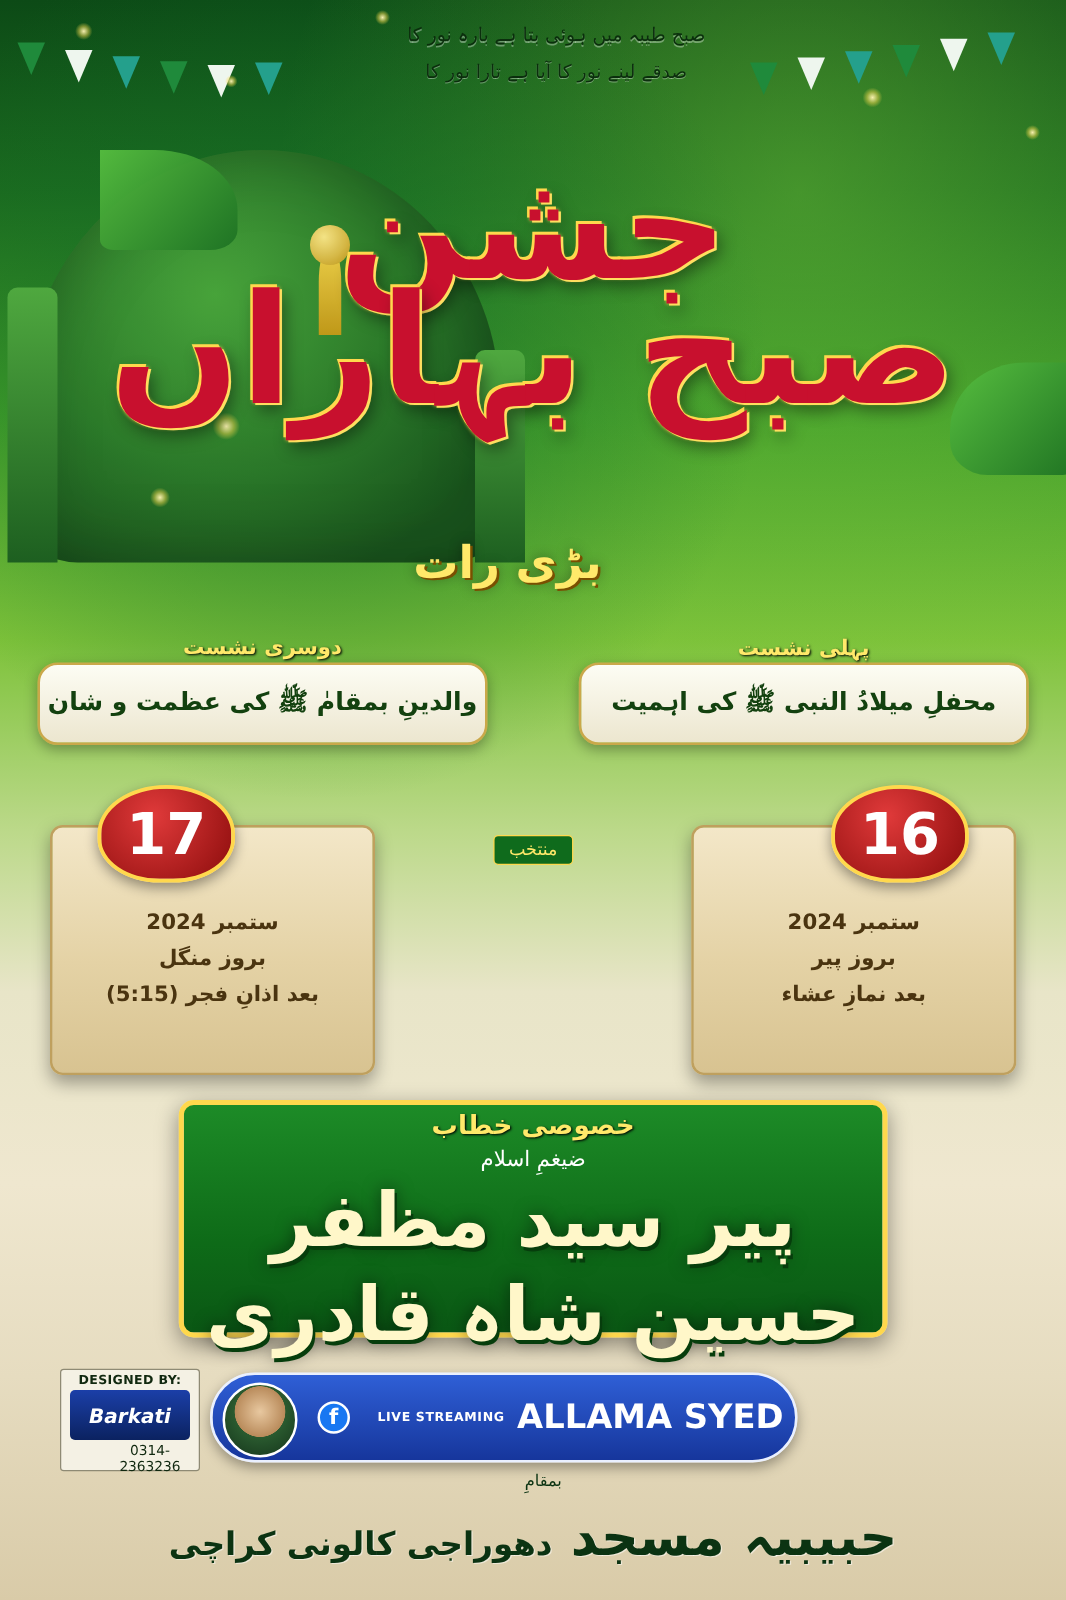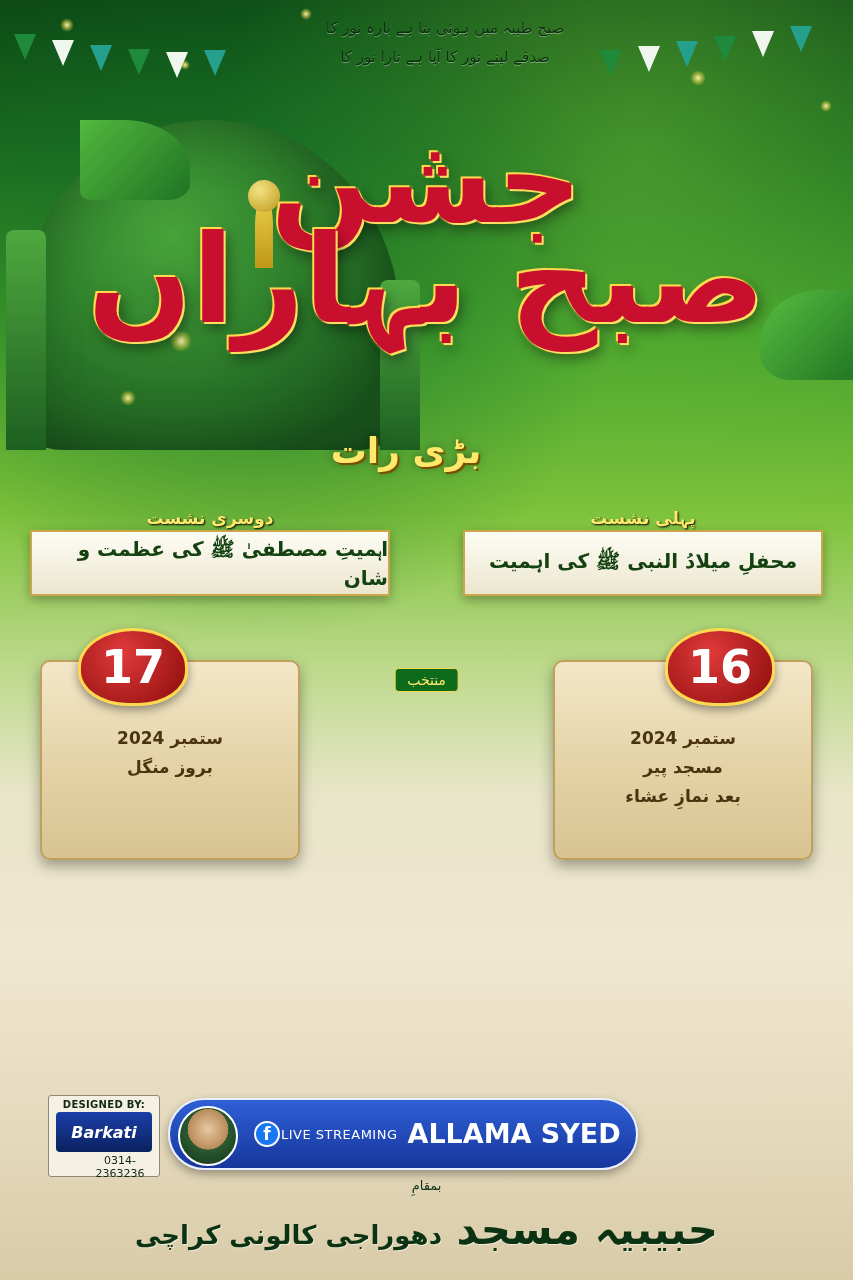--- a/index.html
+++ b/index.html
@@ -77,21 +77,21 @@
 
   #subtitle-badi {
     position:absolute; top:430px; left:0; width:812px; text-align:center;
     font-size:36px; font-weight:bold; color:#ffe96a; direction:rtl;
     text-shadow:2px 2px 0 #7a4f00, 0 0 10px rgba(0,0,0,.4);
   }
 
   
   .session {
     position:absolute; height:66px; width:360px;
-    border-radius:0;
+    border-radius:16px;
     background:linear-gradient(180deg,#fdfdf4 0%,#ece6cf 100%);
     border:2px solid #caa84a;
     box-shadow:0 4px 10px rgba(0,0,0,.3);
     display:flex; align-items:center; justify-content:center;
     color:#13410f; font-size:20px; font-weight:bold; direction:rtl;
   }
   #session-1 { top:530px; right:30px; }
   #session-2 { top:530px; left:30px; }
   .session-label {
     position:absolute; top:-24px; font-size:17px; font-weight:bold;
@@ -187,33 +187,33 @@
   #live-photo {
     position:absolute; left:8px; top:6px; width:60px; height:60px; border-radius:50%;
     background:radial-gradient(circle at 50% 38%, #e8c8a0 0%, #b98b5b 45%, #2a5a2f 46%, #14331a 100%);
     border:2px solid #fff;
   }
   #fb-icon {
     width:26px; height:26px; border-radius:50%; background:#1877f2; border:2px solid #fff;
     color:#fff; font-weight:bold; font-size:17px; line-height:22px; text-align:center;
     margin-left:84px; flex:0 0 auto;
   }
-  #live-label { color:#fff; font-size:13px; font-weight:normal; margin-left:1px; letter-spacing:.5px; }
+  #live-label { color:#fff; font-size:10px; font-weight:bold; margin-left:22px; letter-spacing:.5px; }
   #live-name { color:#fff; font-size:27px; font-weight:bold; line-height:1.05; margin-left:10px; }
 
   
   #mosque {
     position:absolute; left:0; top:1205px; width:853px; text-align:center;
     color:#0b3312; font-size:42px; font-weight:bold; direction:rtl;
     text-shadow:1px 1px 0 rgba(255,255,255,.5);
   }
   #mosque .loc { font-size:26px; }
   #mosque-logo {
     position:absolute; left:50%; transform:translateX(-50%); top:1178px;
-    width:46px; height:30px; color:#0b3312; font-size:13px; text-align:center; direction:rtl;
+    width:46px; height:30px; color:#0b3312; font-size:13px; text-align:right; direction:rtl;
   }
 </style>
 </head>
 <body>
 
 <div id="poster">
 
   <div class="bunting-wrap">
     <div class="flag" style="left:14px;  top:34px;"></div>
     <div class="flag white" style="left:52px;  top:40px;"></div>
@@ -258,42 +258,48 @@
 
   <div id="subtitle-badi" class="urdu">بڑی رات</div>
 
   <div id="session-1" class="session urdu">
     <div class="session-label urdu">پہلی نشست</div>
     <span>محفلِ میلادُ النبی ﷺ کی اہمیت</span>
   </div>
 
   <div id="session-2" class="session urdu">
     <div class="session-label urdu">دوسری نشست</div>
-    <span>اہمیتِ مصطفیٰ ﷺ کی عظمت و شان</span>
+    <span>والدینِ بمقامٰ ﷺ کی عظمت و شان</span>
   </div>
 
   <div id="scroll-right" class="scroll">
     <div id="badge-16" class="date-badge">16</div>
     <div class="scroll-text urdu">
       <div style="margin-top:46px;">ستمبر 2024</div>
-      <div>مسجد پیر</div>
+      <div>بروز پیر</div>
       <div>بعد نمازِ عشاء</div>
     </div>
   </div>
 
   <div id="scroll-left" class="scroll">
     <div id="badge-17" class="date-badge">17</div>
     <div class="scroll-text urdu">
       <div style="margin-top:46px;">ستمبر 2024</div>
       <div>بروز منگل</div>
+      <div>بعد اذانِ فجر (5:15)</div>
     </div>
   </div>
 
   <div id="muntakhib" class="urdu">منتخب</div>
 
+  <div id="speaker-panel">
+    <div id="khitab" class="urdu">خصوصی خطاب</div>
+    <div id="zaigham" class="urdu">ضیغمِ اسلام</div>
+    <div id="speaker-name" class="urdu">پیر سید مظفر حسین شاہ قادری</div>
+  </div>
 
   <div id="designer">
     <div class="d-label">DESIGNED BY:</div>
     <div class="d-logo">Barkati</div>
     <div class="d-phone">0314-2363236</div>
   </div>
 
   <div id="live-bar">
     <div id="live-photo"></div>
     <div id="fb-icon">f</div>

